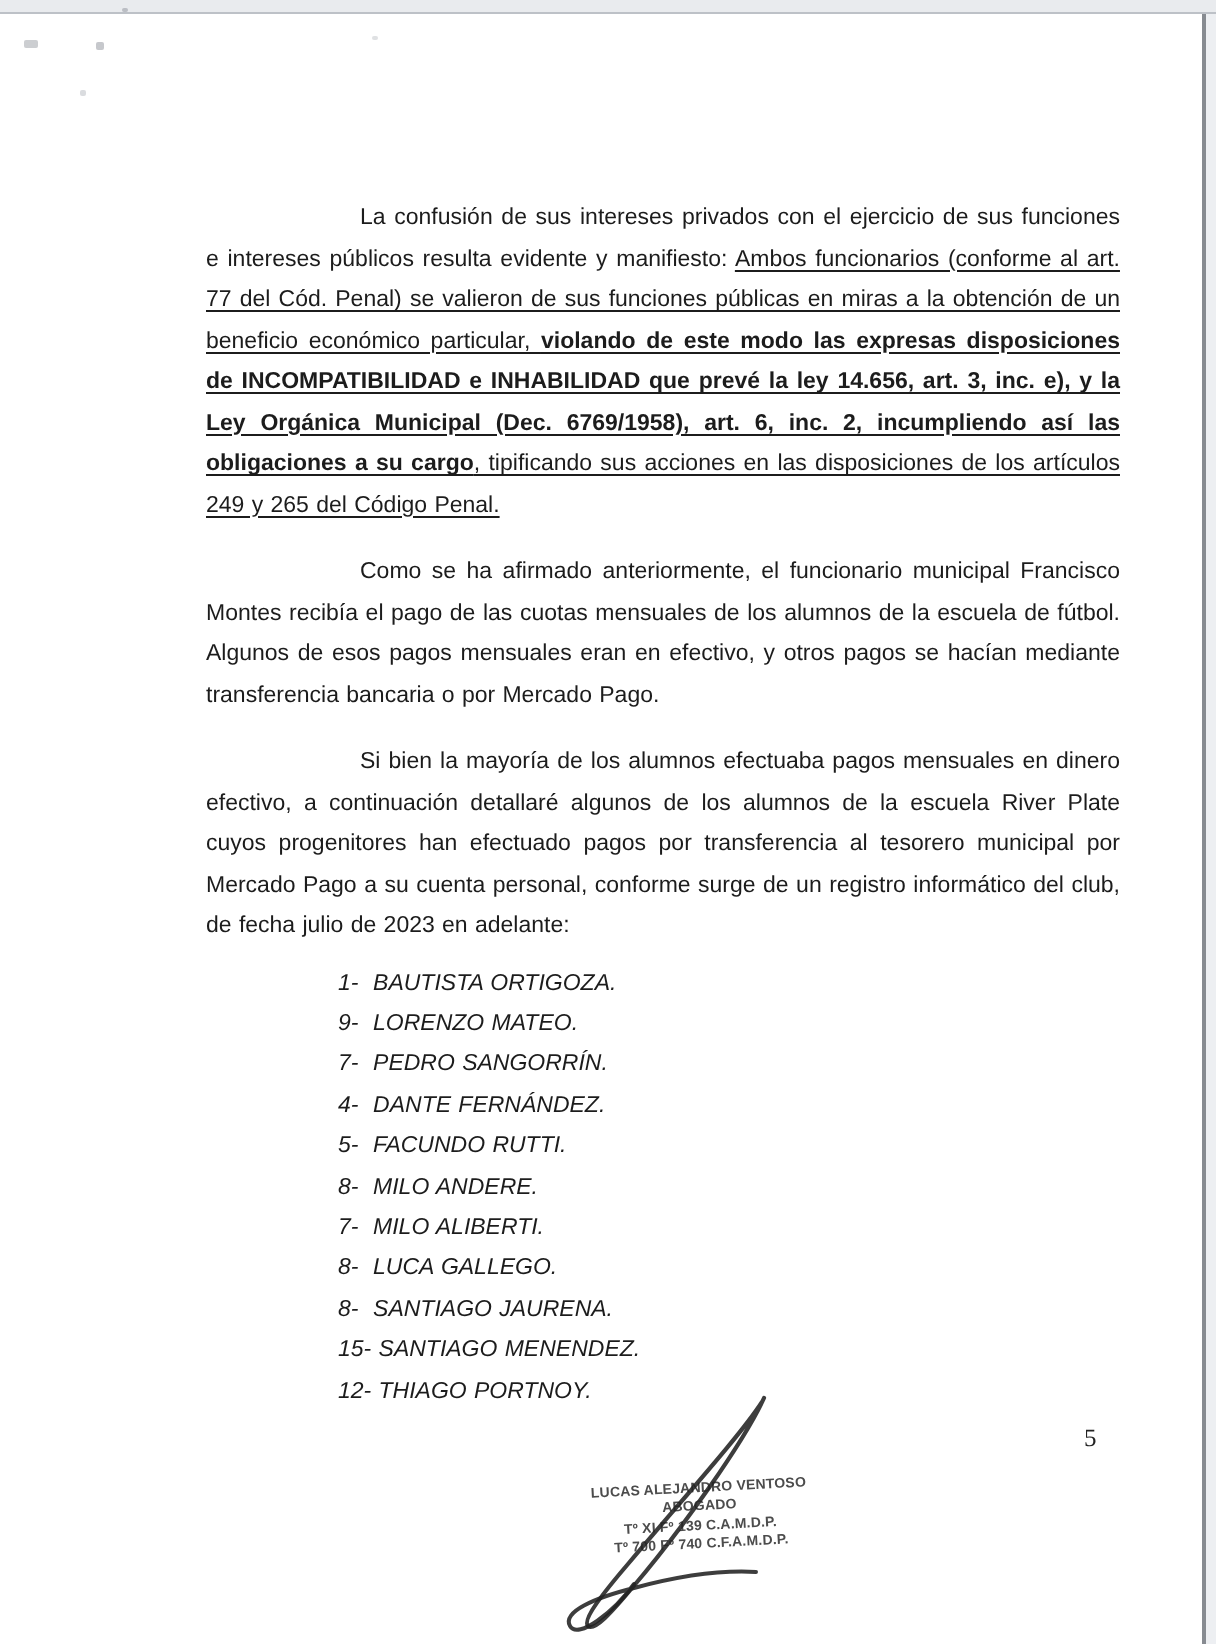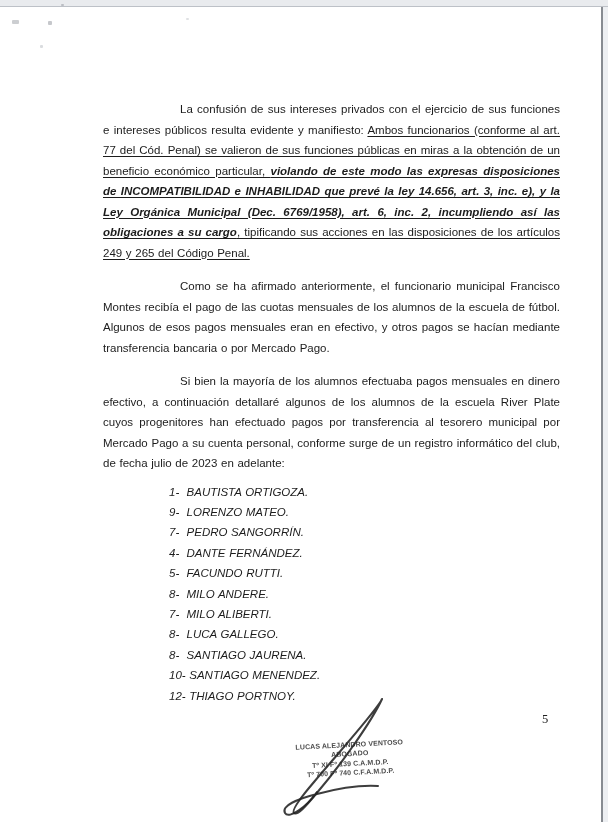--- a/index.html
+++ b/index.html
@@ -20,21 +20,21 @@
   .speck.s4 { left:186px; top:18px; width:3px; height:2px; opacity:.28; }
   .speck.s5 { left:61px; top:4px; width:3px; height:2px; opacity:.5; }
 
   
   .content { position:absolute; left:103px; top:99px; width:457px;
     color:#1c1c1c; font-size:11.5px; line-height:20.5px; word-spacing:0.04em; }
   .para { margin:0 0 13px 0; text-align:justify; text-indent:77px; }
   .para:nth-of-type(3) { margin-bottom:8px; }
   .seg-plain { }
   .seg-u  { text-decoration:underline; text-underline-offset:2px; }
-  .seg-bu { font-weight:bold; text-decoration:underline; text-underline-offset:2px;font-style:italic; }
+  .seg-bu { font-weight:bold; text-decoration:underline; text-underline-offset:2px; }
   .seg-i  { }
 
   .student-list { margin:0 0 0 66px;font-style:italic; }
   .student { white-space:pre; line-height:20.4px; }
 
   .page-number { position:absolute; left:542px; top:712px;
     font-family:"Liberation Serif","DejaVu Serif",serif; font-size:12.5px; color:#222; }
 
   
   .signature-block { position:absolute; left:281px; top:696px; width:142px; height:126px; }
@@ -64,21 +64,21 @@
   <div class="student-list">
       <div class="student">1-  BAUTISTA ORTIGOZA.</div>
       <div class="student">9-  LORENZO MATEO.</div>
       <div class="student">7-  PEDRO SANGORRÍN.</div>
       <div class="student">4-  DANTE FERNÁNDEZ.</div>
       <div class="student">5-  FACUNDO RUTTI.</div>
       <div class="student">8-  MILO ANDERE.</div>
       <div class="student">7-  MILO ALIBERTI.</div>
       <div class="student">8-  LUCA GALLEGO.</div>
       <div class="student">8-  SANTIAGO JAURENA.</div>
-      <div class="student">10- SANTIAGO MENENDEZ.</div>
+      <div class="student">15- SANTIAGO MENENDEZ.</div>
       <div class="student">12- THIAGO PORTNOY.</div>
     </div>
 </div>
 
 <div class="page-number">5</div>
 
 <div class="signature-block">
   <div class="stamp">
       <div class="stamp-line">LUCAS ALEJANDRO VENTOSO</div>
       <div class="stamp-line">ABOGADO</div>

